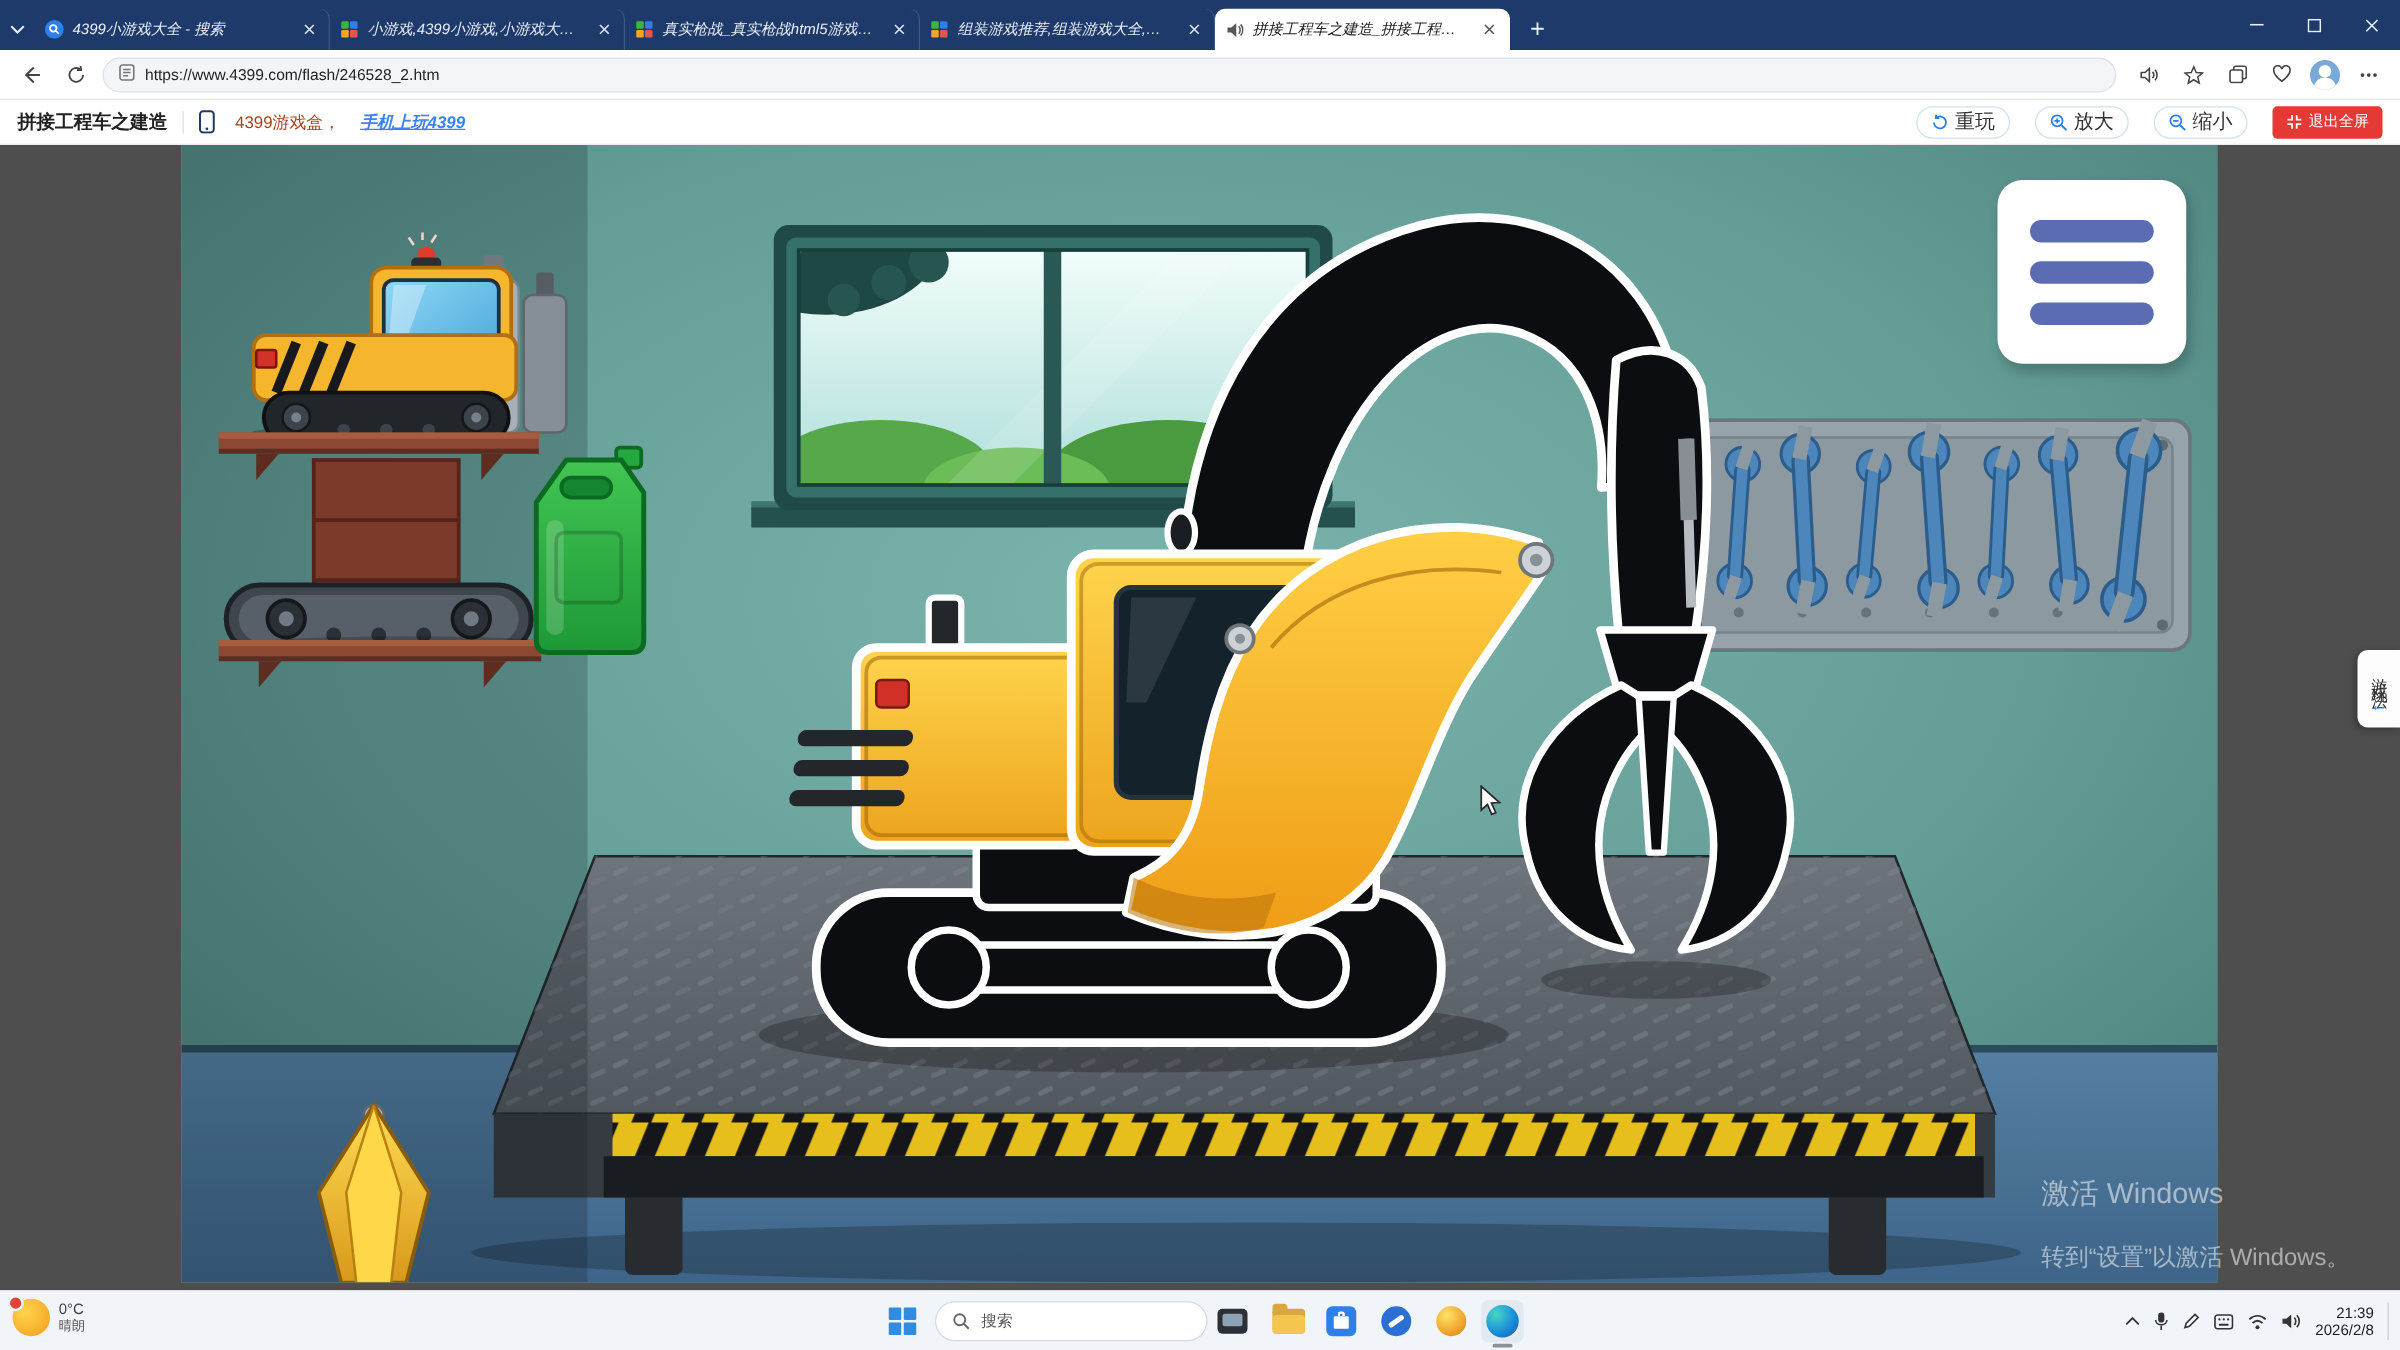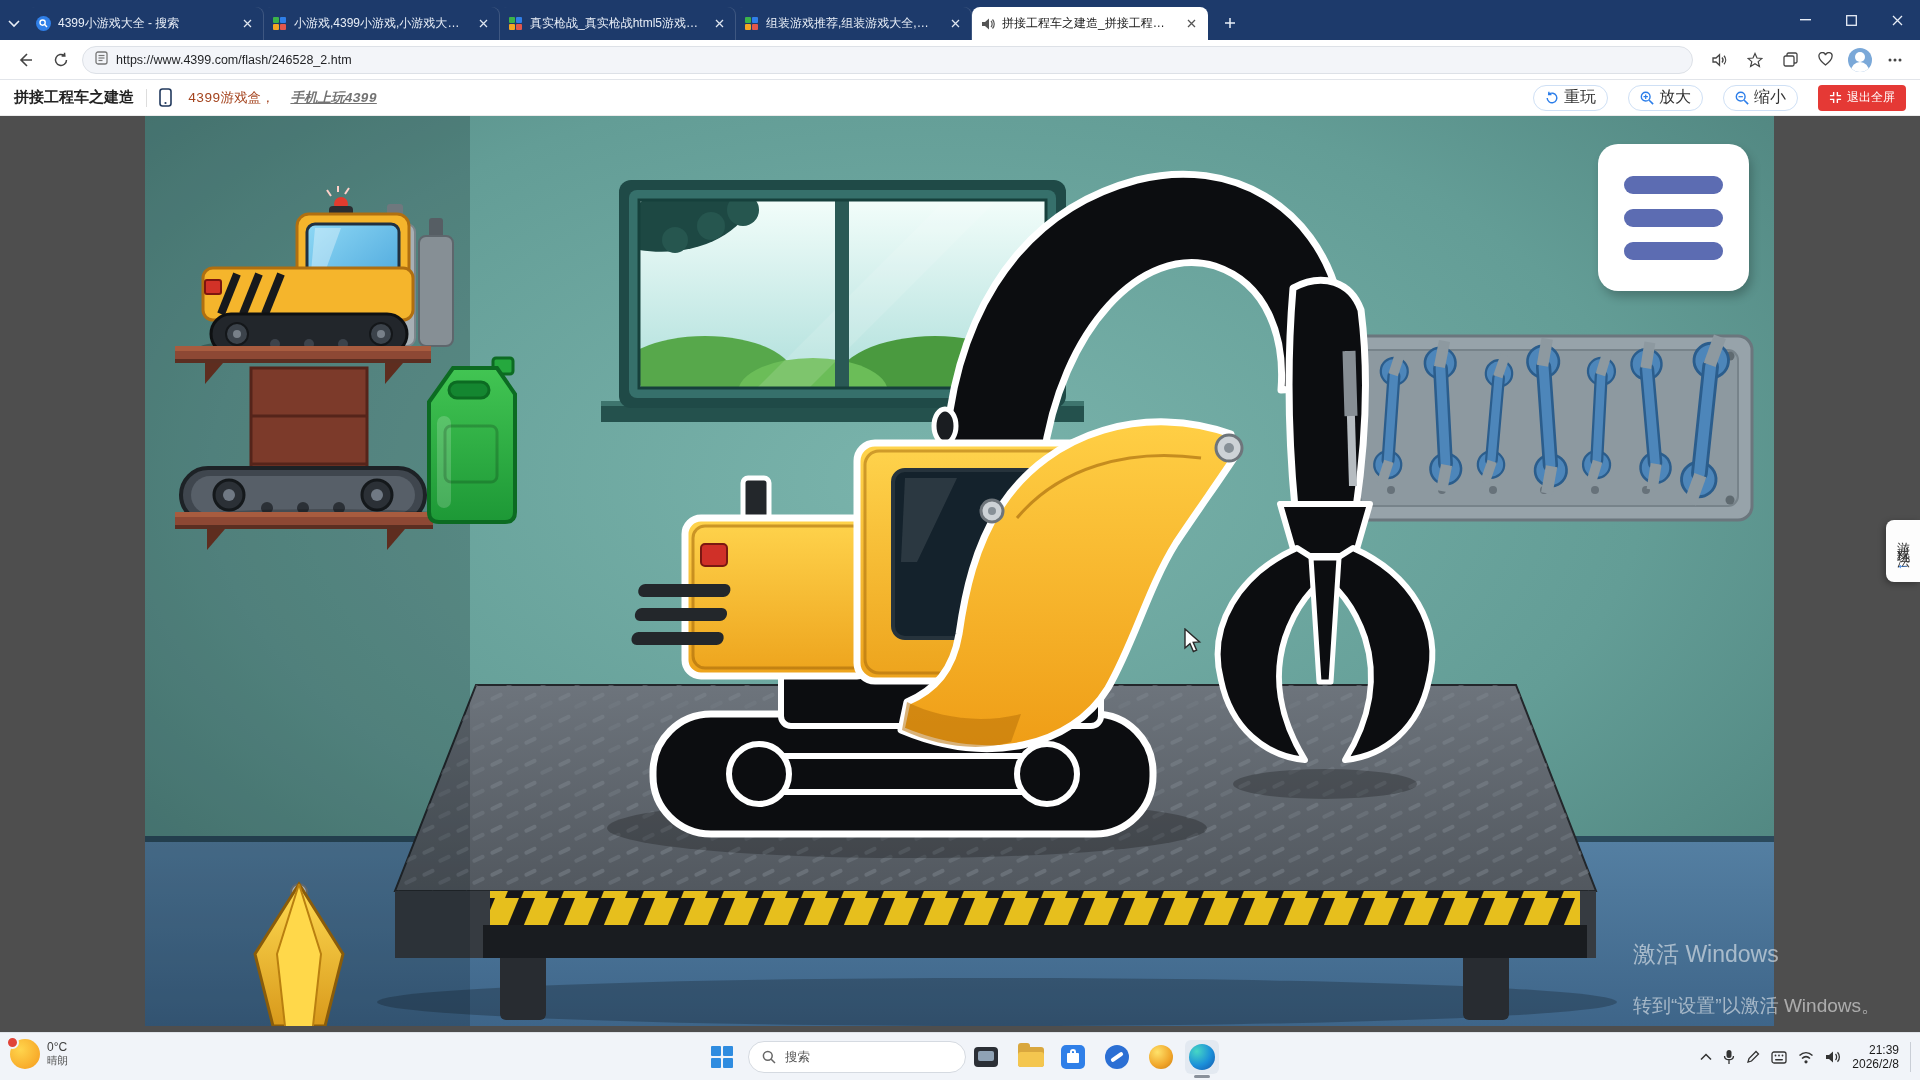--- a/index.html
+++ b/index.html
@@ -6,45 +6,45 @@
   html,body { width:1920px; height:1080px; }
   body { font-family:"Liberation Sans", sans-serif; }
   .screen { position:relative; width:1920px; height:1080px; background:#4e4e4e; overflow:hidden; }
 
   
   .tabbar { position:absolute; top:0; left:0; right:0; height:40px; background:#1d3a6b; display:flex; align-items:flex-end; color:#e8eef7; }
   .tab-chevron { width:28px; height:33px; display:flex; align-items:center; justify-content:center; }
   .tab { width:236px; height:33px; display:flex; align-items:center; gap:7px; padding:0 8px; border-radius:8px 8px 0 0; font-size:12px; }
   .tab:not(.active) { box-shadow:inset -1px 0 0 rgba(255,255,255,.15); }
   .tab.active { background:#fff; color:#202020; }
-  .tab .title { flex:1; white-space:nowrap; overflow:hidden; text-overflow:ellipsis; }
+  .tab .title { flex:1; white-space:nowrap; overflow:hidden; text-overflow:ellipsis;font-style:italic; }
   .tab .close { width:17px; height:17px; border-radius:4px; display:flex; align-items:center; justify-content:center; flex:0 0 auto; }
   .favicon { width:15px; height:15px; flex:0 0 auto; display:flex; align-items:center; justify-content:center; }
   .fav-grid { width:13px; height:13px; display:grid; grid-template:6px 6px / 6px 6px; gap:1px; }
   .fav-grid i { border-radius:1px; }
   .newtab { width:28px; height:28px; margin:0 0 3px 8px; border-radius:6px; display:flex; align-items:center; justify-content:center; }
   .wincontrols { margin-left:auto; display:flex; height:40px; align-self:flex-start; }
   .wc { width:46px; height:40px; display:flex; align-items:center; justify-content:center; }
 
   
   .addressbar { position:absolute; top:40px; left:0; right:0; height:40px; background:#fff; border-bottom:1px solid #e2e5ea; display:flex; align-items:center; padding:0 10px; gap:6px; }
   .nav-ic { width:30px; height:30px; border-radius:6px; display:flex; align-items:center; justify-content:center; }
   .url-pill { flex:1; height:28px; border-radius:14px; background:#f3f5f9; border:1px solid #dde1e7; display:flex; align-items:center; gap:8px; padding:0 12px; font-size:12.5px; color:#1f2023; }
   .ab-right { display:flex; align-items:center; gap:5px; padding-left:6px; }
   .avatar { width:24px; height:24px; border-radius:50%; background:#7aa8d8; position:relative; overflow:hidden; }
   .avatar::nothing{}
   .av-head { position:absolute; left:7px; top:4px; width:10px; height:10px; border-radius:50%; background:#fff; }
   .av-body { position:absolute; left:3px; top:14px; width:18px; height:12px; border-radius:9px 9px 0 0; background:#fff; }
 
   
-  .gameheader { position:absolute; top:80px; left:0; right:0; height:36px; background:#fff; border-bottom:1px solid #ececec; display:flex; align-items:center; padding:0 14px; gap:12px;font-family:Liberation Mono, monospace; }
+  .gameheader { position:absolute; top:80px; left:0; right:0; height:36px; background:#fff; border-bottom:1px solid #ececec; display:flex; align-items:center; padding:0 14px; gap:12px; }
   .gh-title { font-size:15px; font-weight:bold; color:#222; }
   .gh-divider { width:1px; height:18px; background:#ddd; }
   .gh-promo { font-size:13.5px; color:#a4431d; display:flex; align-items:center; gap:16px; }
-  .gh-promo .link { color:#737373; text-decoration:underline; font-weight:bold; font-style:italic; }
+  .gh-promo .link { color:#3b82f6; text-decoration:underline; font-weight:bold; font-style:italic; }
   .gh-actions { margin-left:auto; display:flex; gap:20px; align-items:center; }
   .gh-btn { display:flex; align-items:center; gap:5px; font-size:16px; color:#333; border:1px solid #cfe0f5; border-radius:13px; height:26px; padding:0 11px; background:#fff; }
   .gh-exit { display:flex; align-items:center; gap:5px; font-size:12px; color:#fff; background:#e53935; border-radius:4px; height:26px; padding:0 11px; }
 
   
   .stage { position:absolute; top:116px; left:0; right:0; height:916px; background:#4e4e4e; }
   .game { position:absolute; left:145px; top:0; width:1629px; height:910px; overflow:hidden; background:#5b948d; }
   .game svg.scene { position:absolute; left:0; top:0; }
   .menu-btn { position:absolute; left:1453px; top:28px; width:151px; height:147px; background:#fff; border-radius:20px; box-shadow:3px 6px 10px rgba(0,0,0,.22); display:flex; flex-direction:column; justify-content:center; gap:15px; padding:0 26px; }
   .menu-bar { height:18px; border-radius:9px; background:#5c6cb2; }

